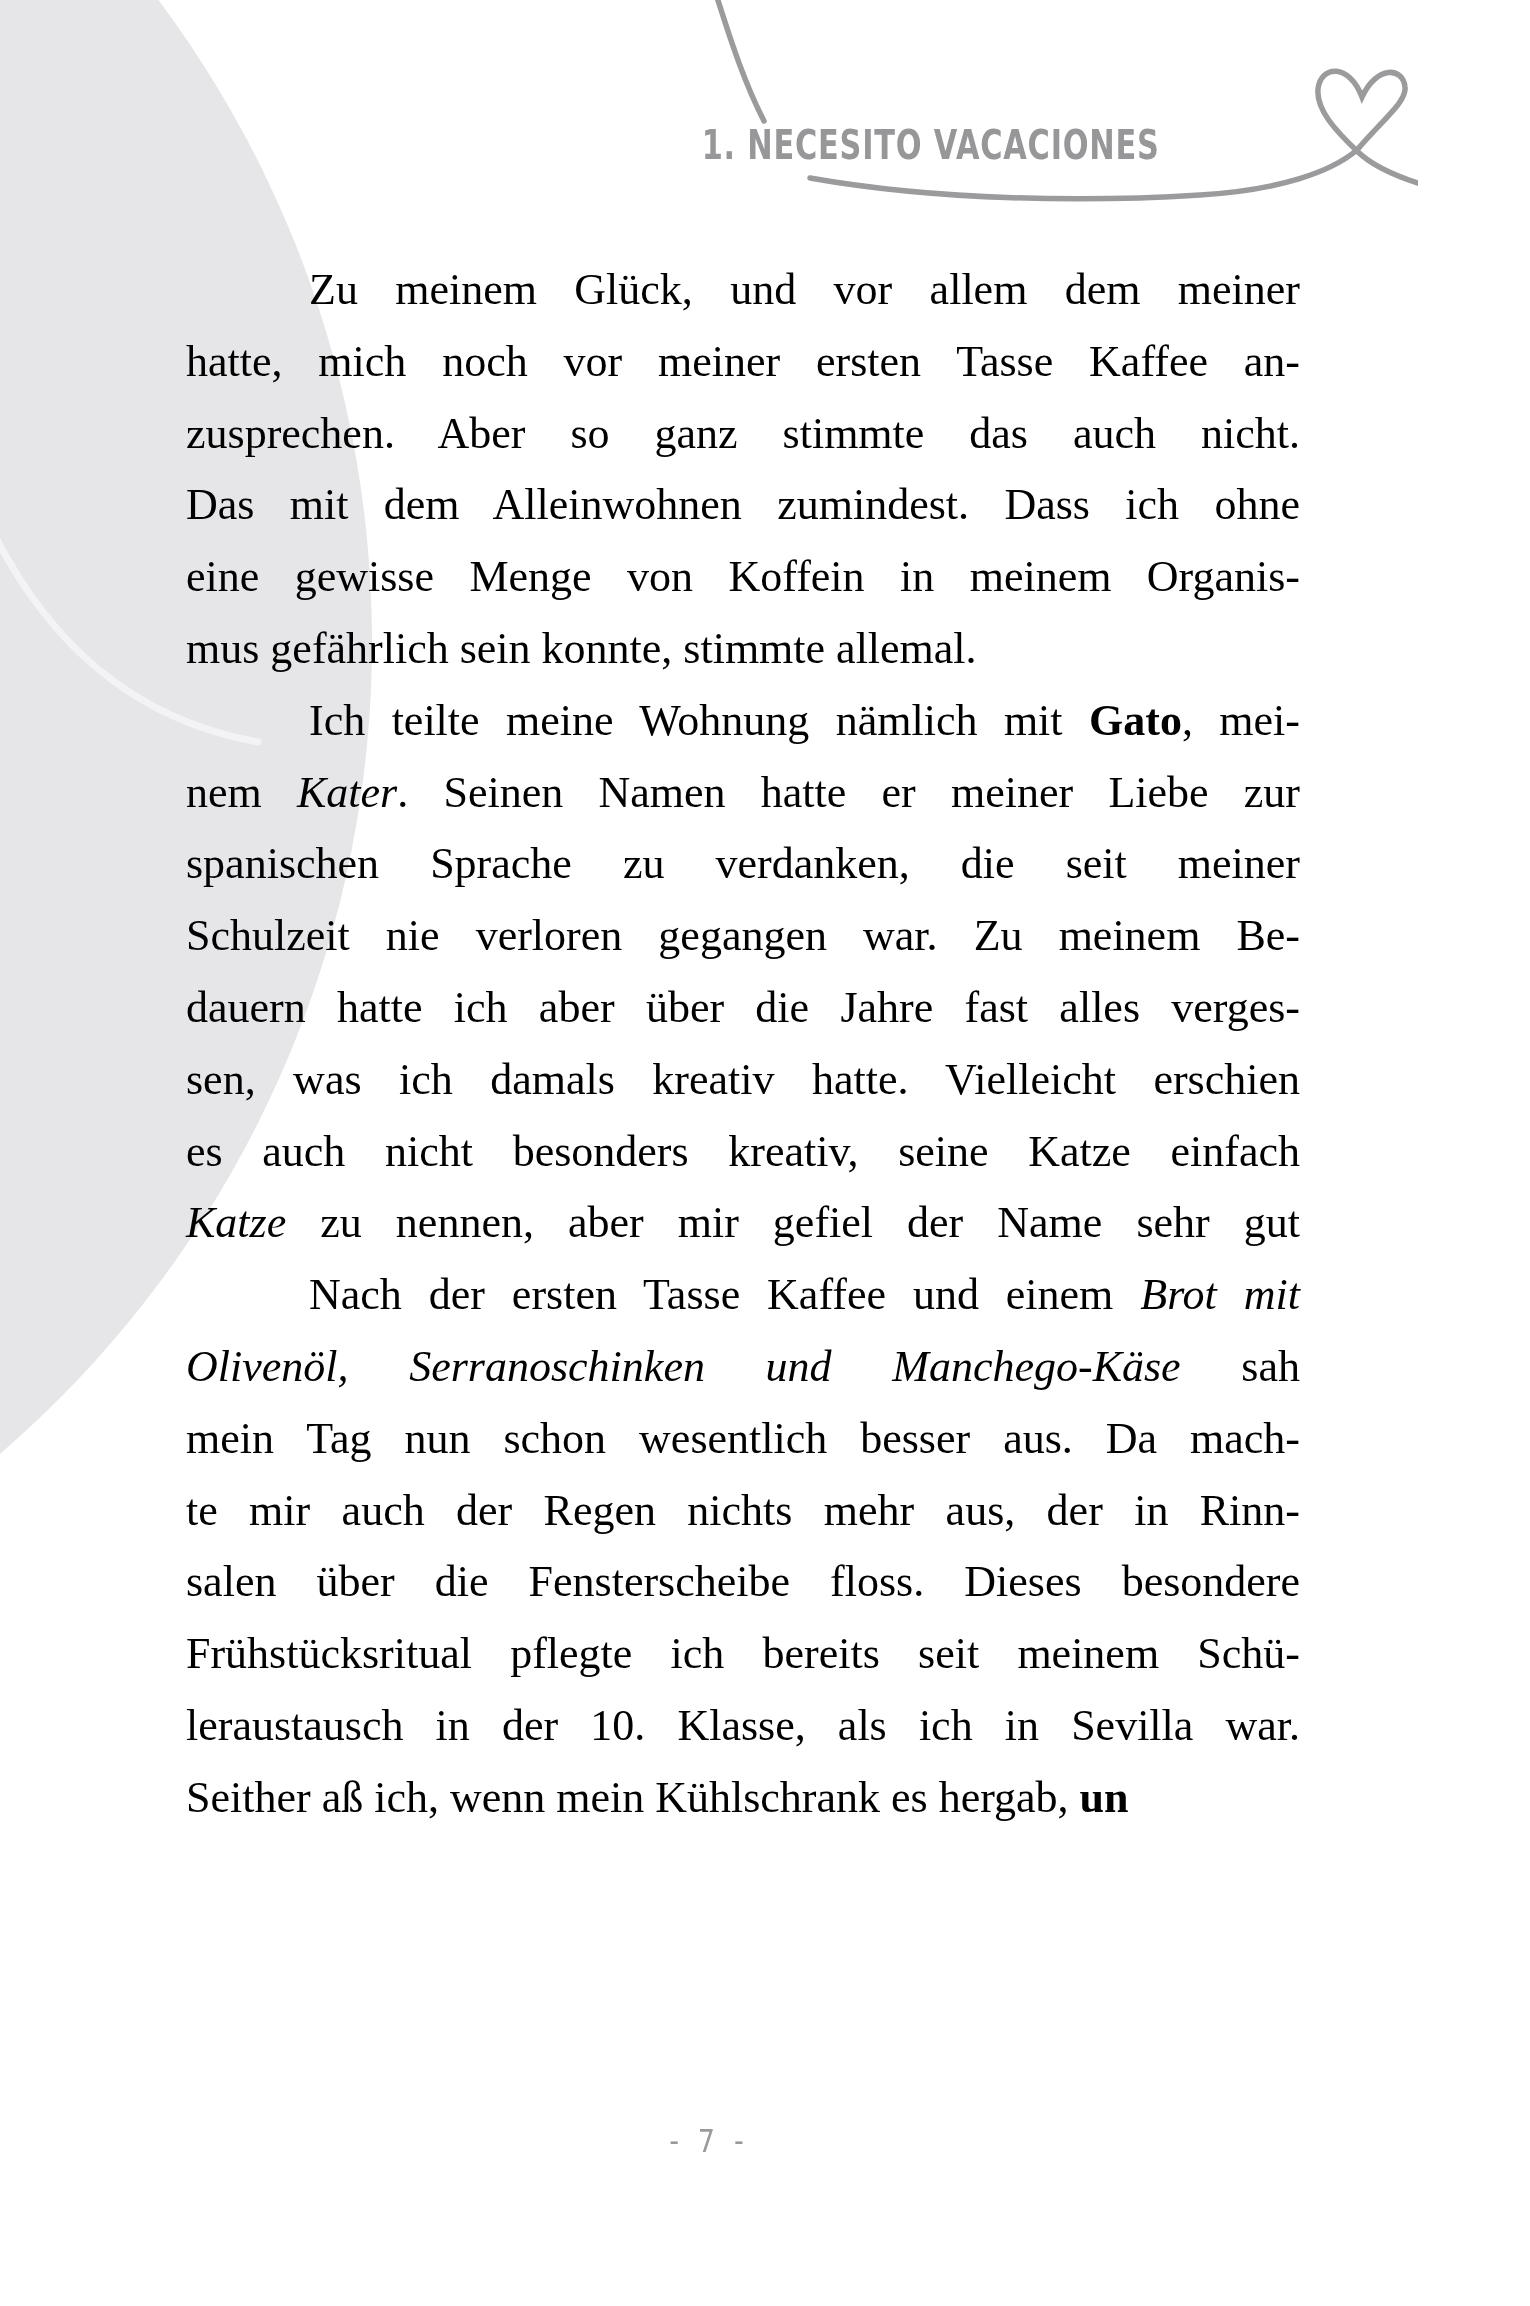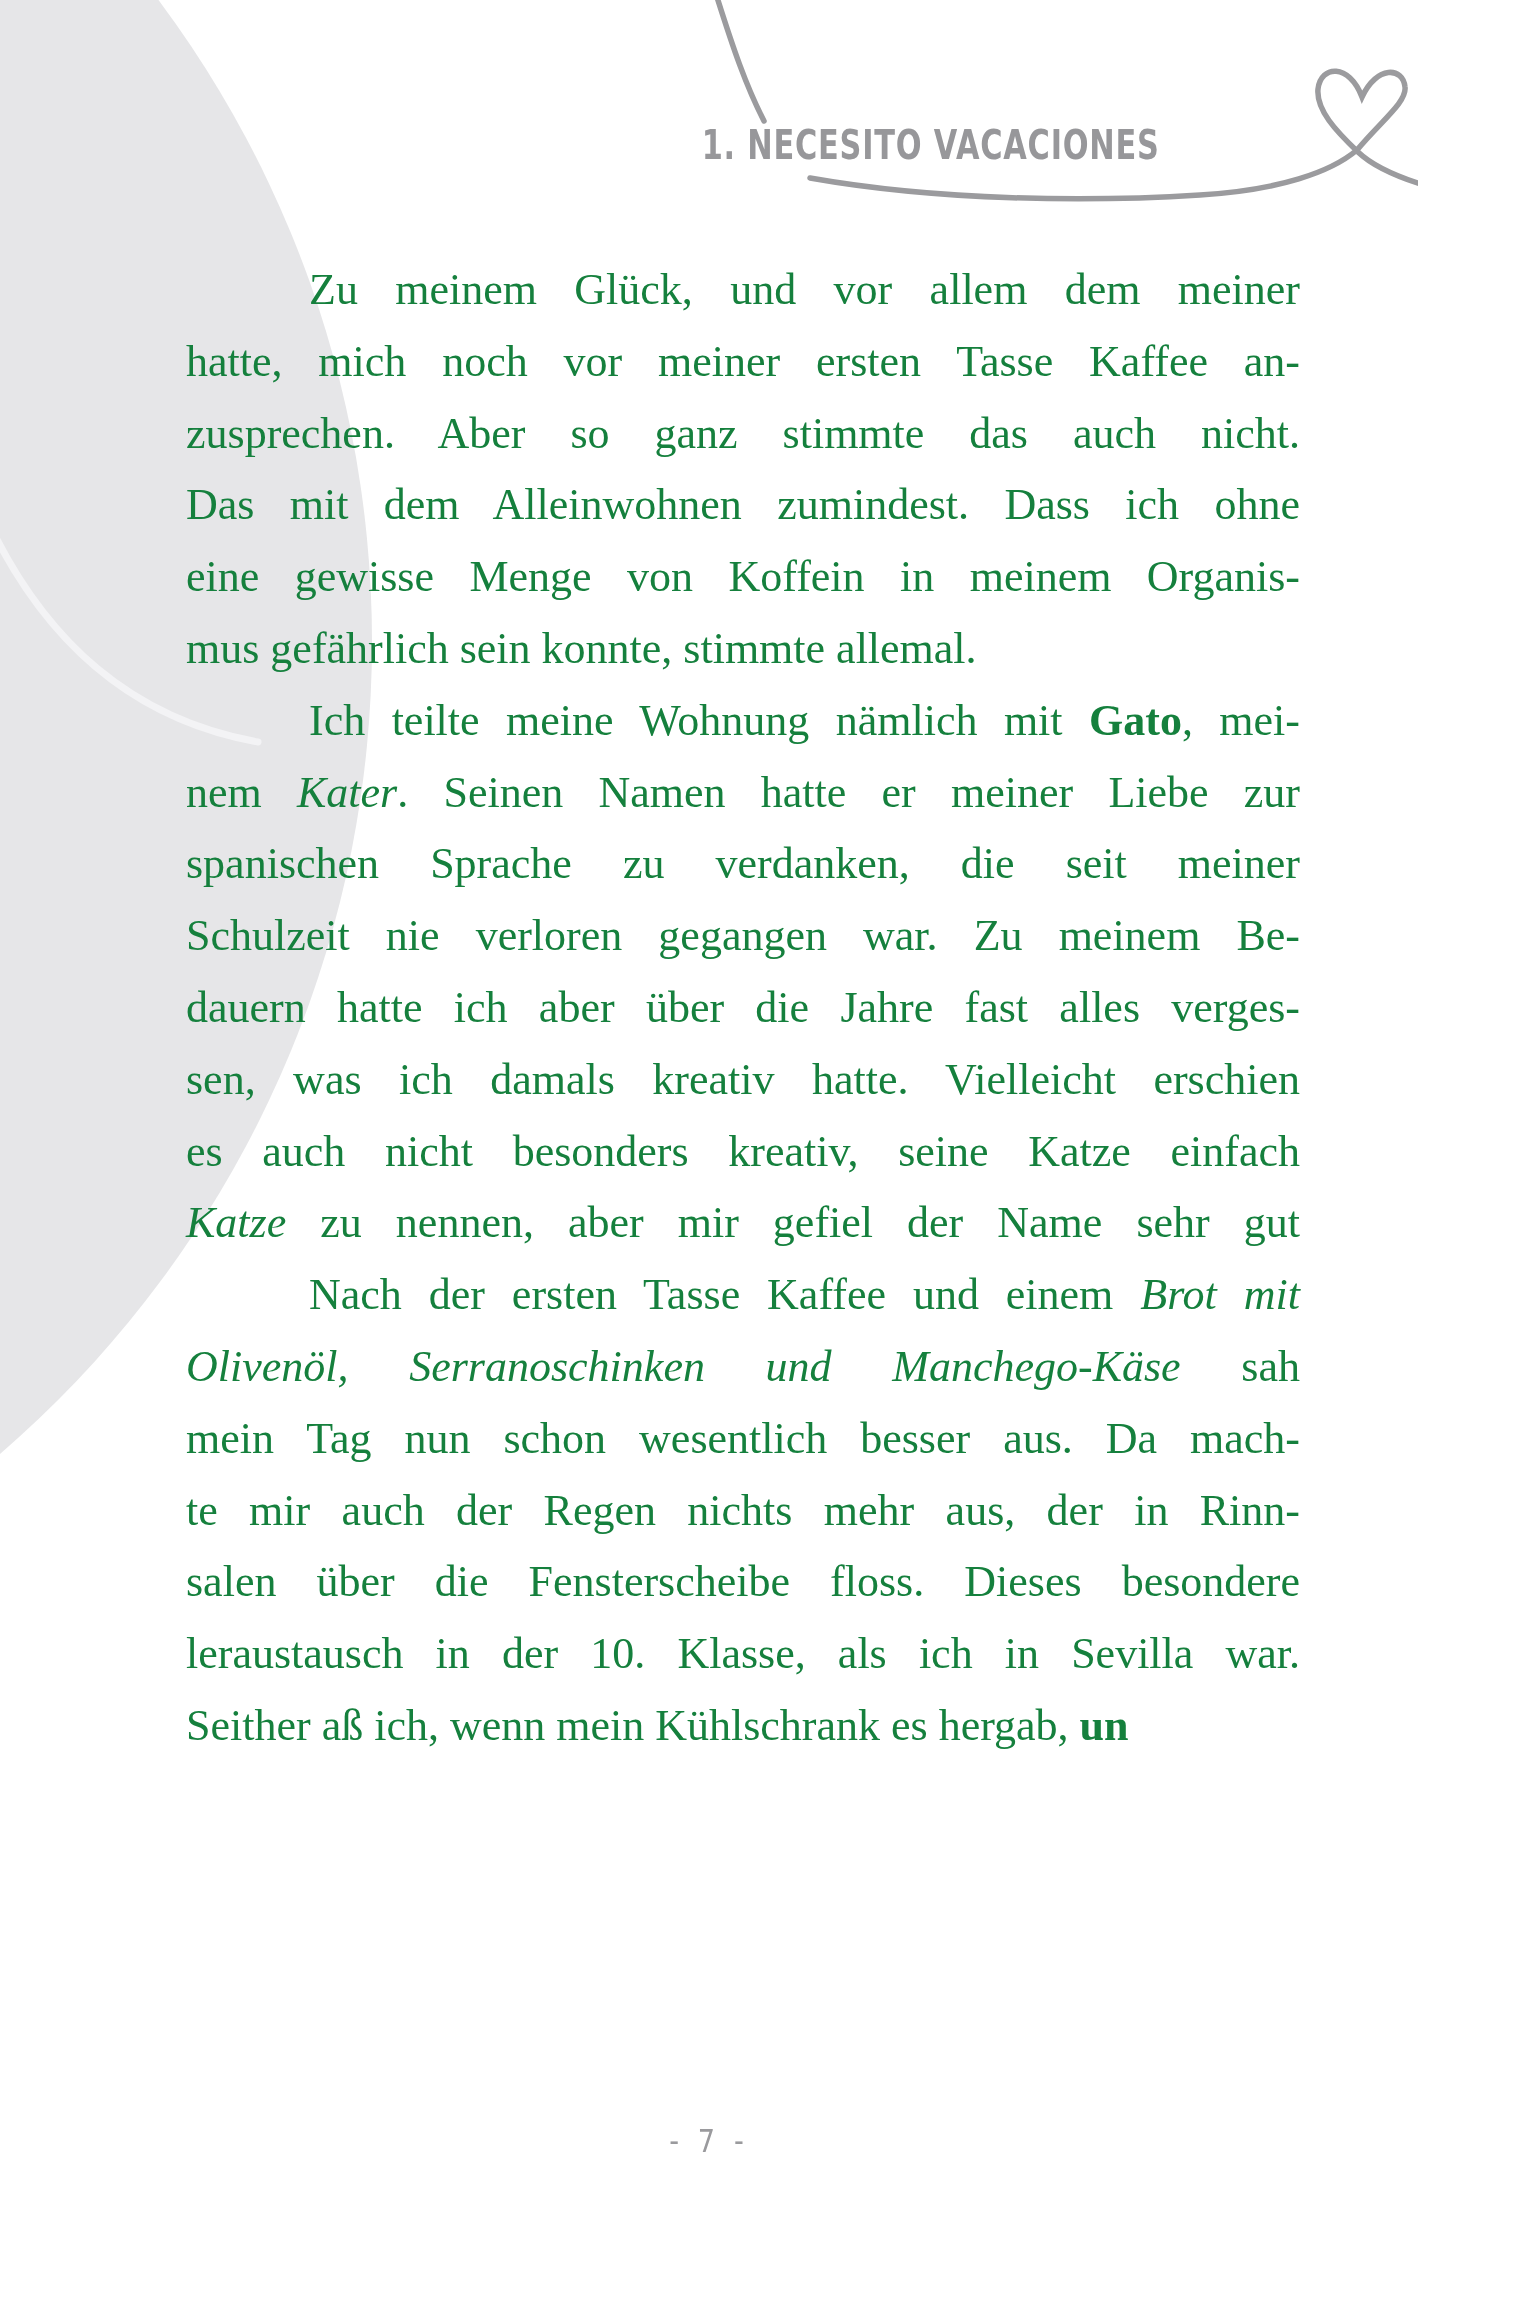--- a/index.html
+++ b/index.html
@@ -30,21 +30,21 @@
     transform-origin: 100% 50%;
     white-space: nowrap;
   }
   #text-block {
     position: absolute;
     left: 186px;
     top: 254px;
     width: 1114px;
     font-size: 44px;
     line-height: 71.8px;
-    color: #15803d;
+    color: #000000;
   }
   .line {
     display: block;
     text-align: justify;
     text-align-last: justify;
     height: 71.8px;
     white-space: normal;
   }
   .line.nj { text-align: right; text-align-last: left; }
   .line.ind { text-indent: 123px; }
@@ -97,19 +97,20 @@
       <div class="line"><span class="s-r">Schulzeit nie verloren gegangen war. Zu meinem Be-</span></div>
       <div class="line"><span class="s-r">dauern hatte ich aber über die Jahre fast alles verges-</span></div>
       <div class="line"><span class="s-r">sen, was ich damals kreativ hatte. Vielleicht erschien</span></div>
       <div class="line"><span class="s-r">es auch nicht besonders kreativ, seine Katze einfach</span></div>
       <div class="line"><span class="s-i">Katze</span><span class="s-r"> zu nennen, aber mir gefiel der Name sehr gut</span></div>
       <div class="line ind"><span class="s-r">Nach der ersten Tasse Kaffee und einem </span><span class="s-i">Brot mit</span></div>
       <div class="line"><span class="s-i">Olivenöl, Serranoschinken und Manchego-Käse</span><span class="s-r"> sah</span></div>
       <div class="line"><span class="s-r">mein Tag nun schon wesentlich besser aus. Da mach-</span></div>
       <div class="line"><span class="s-r">te mir auch der Regen nichts mehr aus, der in Rinn-</span></div>
       <div class="line"><span class="s-r">salen über die Fensterscheibe floss. Dieses besondere</span></div>
+      <div class="line"><span class="s-r">Frühstücksritual pflegte ich bereits seit meinem Schü-</span></div>
       <div class="line"><span class="s-r">leraustausch in der 10. Klasse, als ich in Sevilla war.</span></div>
       <div class="line nj"><span class="s-r">Seither aß ich, wenn mein Kühlschrank es hergab, </span><span class="s-b">un</span></div>
     </div>
 
   <div class="page-number">- 7 -</div>
 
 </div>
 
 </body></html>

